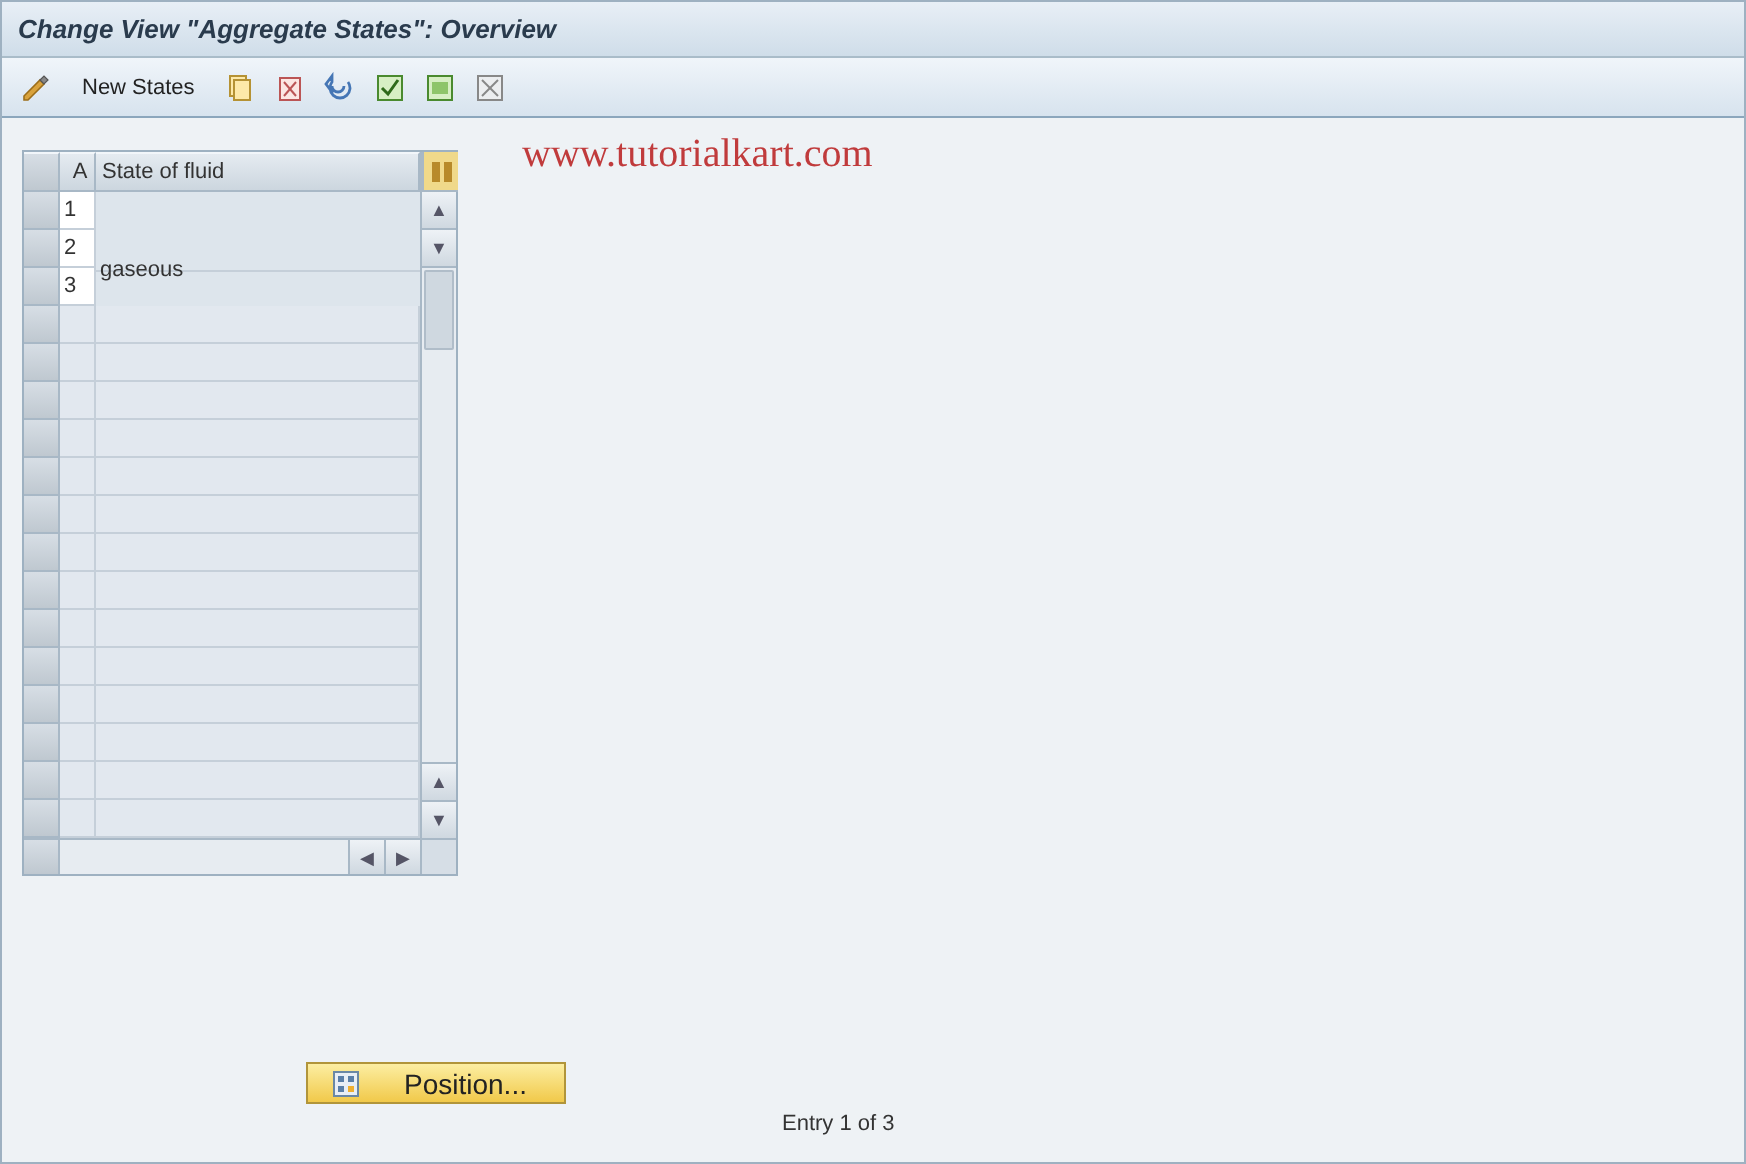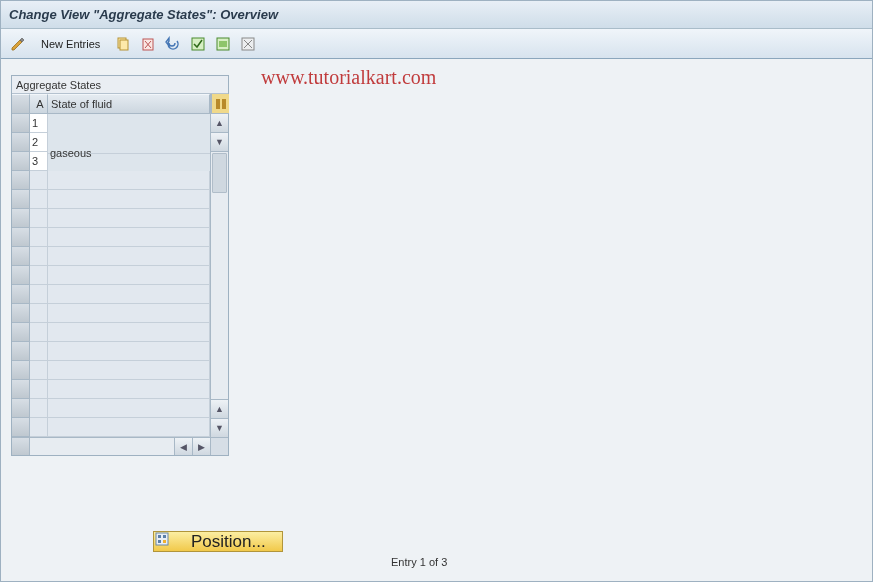--- a/index.html
+++ b/index.html
@@ -188,25 +188,25 @@
     }
     .pos-button {
       position: absolute;
       left: 152px;
       top: 472px;
       width: 130px;
       height: 21px;
       background: linear-gradient(to bottom,#fceea2 0%, #f1c94a 100%);
       border: 1px solid #b1953a;
       display: flex;
-      align-items: flex-start;
+      align-items: center;
       cursor: pointer;
-      font-size: 17px;
+      font-size: 14px;
       color: #222;
-      padding-left: 1px;
+      padding-left: 12px;
     }
     .pos-icon {
       width: 14px; height: 14px; margin-right: 22px;
     }
     .entry-counter {
       position: absolute;
       left: 390px;
       top: 497px;
       font-size: 11px;
       color: #333;
@@ -220,21 +220,21 @@
   <span class="title-text">Change View "Aggregate States": Overview</span>
 </div>
 
 <div class="toolbar">
   <span class="tb-btn">
     <svg width="16" height="16">
         <path d="M2 12 L10 4 L12 6 L4 14 L2 14 Z" fill="#d9a23c" stroke="#9c6e1a" stroke-width="0.8"></path>
         <path d="M10 4 L12 2 L14 4 L12 6 Z" fill="#888" stroke="#555" stroke-width="0.6"></path>
       </svg>
   </span>
-  <span class="new-entries">New Entries</span>
+  <span class="new-entries">New States</span>
   <span class="tb-btn">
     <svg width="16" height="16">
         <rect x="3" y="2" width="8" height="10" fill="#fde9a9" stroke="#b59234"></rect>
         <rect x="5" y="4" width="8" height="10" fill="#fde9a9" stroke="#b59234"></rect>
       </svg>
   </span>
   <span class="tb-btn">
     <svg width="16" height="16">
         <rect x="3" y="3" width="10" height="11" fill="#fbe7e3" stroke="#b55"></rect>
         <line x1="5" y1="5" x2="11" y2="12" stroke="#b55"></line>
@@ -264,21 +264,20 @@
         <line x1="4" y1="4" x2="12" y2="12" stroke="#888"></line>
         <line x1="12" y1="4" x2="4" y2="12" stroke="#888"></line>
       </svg>
   </span>
 </div>
 
 <div class="content">
   <div class="watermark">www.tutorialkart.com</div>
 
   <div class="table-group">
-    <div class="group-title">Aggregate States</div>
     <div class="table-wrapper">
       <div class="table-main">
         <div class="tbl-header">
           <div class="hcell rowh"></div>
           <div class="hcell colA">A</div>
           <div class="hcell colB">State of fluid</div>
         </div>
         <div class="tbl-body" id="tbl-body">
             <div class="tbl-row">
               <div class="rcell row-header"></div>

